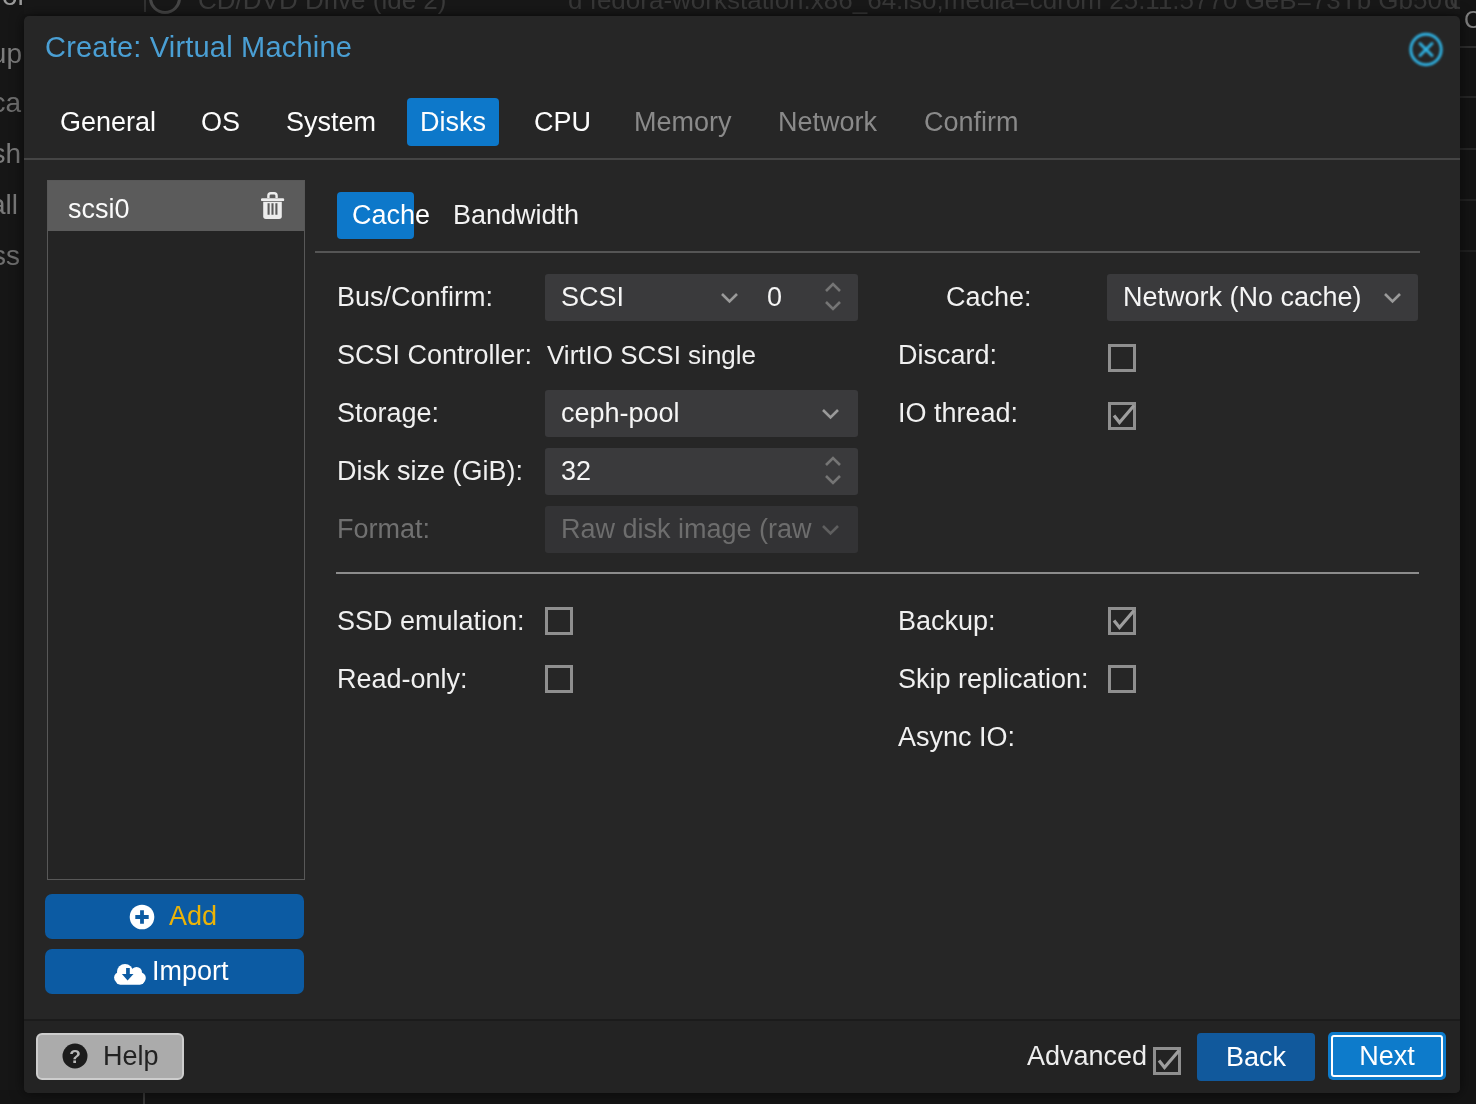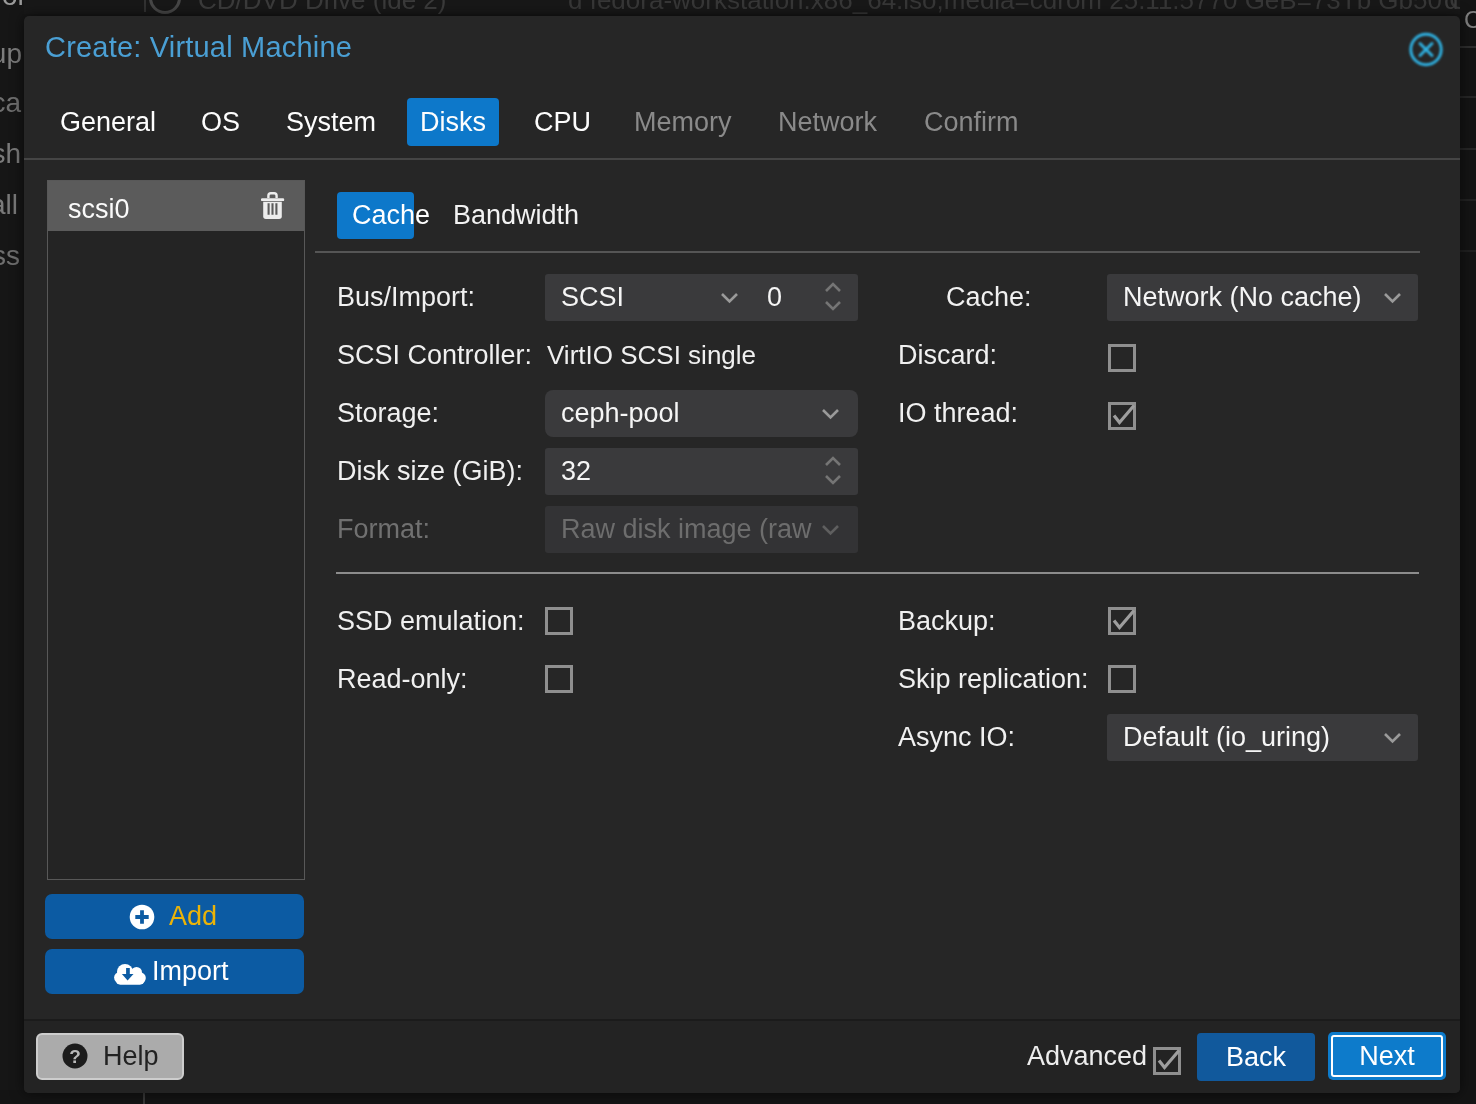--- a/index.html
+++ b/index.html
@@ -93,21 +93,21 @@
     <rect x="1.5" y="11.8" width="29.2" height="9.9" rx="4.9" fill="#fff"></rect>
     <path d="M12.1 5 L15.8 5 L15.8 10.9 L19.5 10.9 L13.6 17.4 L7.9 10.9 L12.1 10.9 Z" fill="#0c5ba3"></path>
   </svg>
   <div class="abs" style="left:128px;top:933px;line-height:45px;font-size:27px;color:#fff;">Import</div>
 
   <div class="abs" style="left:313px;top:176px;width:77px;height:47px;background:#0d78ca;border-radius:4px;"></div>
   <div class="abs" style="left:328px;top:176px;line-height:47px;font-size:27px;color:#fff;">Cache</div>
   <div class="abs" style="left:429px;top:176px;line-height:47px;font-size:27px;color:#f2f2f2;">Bandwidth</div>
   <div class="abs" style="left:291px;top:235px;width:1105px;height:2px;background:#555;"></div>
 
-  <div class="lbl" style="left:313px;top:258px;line-height:47px;">Bus/Import:</div>
+  <div class="lbl" style="left:313px;top:258px;line-height:47px;">Bus/Confirm:</div>
   <div class="fld" style="left:521px;top:258px;width:313px;">
     <span class="txt">SCSI</span>
     <svg class="chev" style="left:175px;top:18px;" width="19" height="12" viewBox="0 0 19 12">
         <path d="M2 2 L9.5 9.5 L17 2" stroke="#9a9a9a" stroke-width="2.6" fill="none"></path>
       </svg>
     <span class="txt" style="left:222px;">0</span>
     <svg class="chev" style="left:279px;top:7px;" width="18" height="31" viewBox="0 0 18 31">
       <path d="M2 10 L9 3 L16 10" stroke="#757575" stroke-width="2.6" fill="none"></path>
       <path d="M2 21 L9 28 L16 21" stroke="#757575" stroke-width="2.6" fill="none"></path>
     </svg>
@@ -121,21 +121,21 @@
   </div>
 
   <div class="lbl" style="left:313px;top:316px;line-height:47px;">SCSI Controller:</div>
   <div class="lbl" style="left:523px;top:316px;line-height:47px;font-size:26px;">VirtIO SCSI single</div>
   <div class="lbl" style="left:874px;top:316px;line-height:47px;">Discard:</div>
   <svg class="abs" style="left:1084px;top:328px;" width="28" height="28" viewBox="0 0 28 28">
     <rect x="1.5" y="1.5" width="25" height="25" fill="none" stroke="#8f8f8f" stroke-width="3"></rect>
   </svg>
 
   <div class="lbl" style="left:313px;top:374px;line-height:47px;">Storage:</div>
-  <div class="fld" style="left:521px;top:374px;width:313px;border-radius:8px;">
+  <div class="fld" style="left:521px;top:374px;width:313px;">
     <span class="txt">ceph-pool</span>
     <svg class="chev" style="left:276px;top:18px;" width="19" height="12" viewBox="0 0 19 12">
         <path d="M2 2 L9.5 9.5 L17 2" stroke="#9a9a9a" stroke-width="2.6" fill="none"></path>
       </svg>
   </div>
   <div class="lbl" style="left:874px;top:374px;line-height:47px;">IO thread:</div>
   <svg class="abs" style="left:1084px;top:386px;" width="28" height="28" viewBox="0 0 28 28">
     <rect x="1.5" y="1.5" width="25" height="25" fill="none" stroke="#8f8f8f" stroke-width="3"></rect>
     <path d="M6 13.5 L11.5 20.5 L26 3.5" stroke="#9e9e9e" stroke-width="3.2" fill="none"></path>
   </svg>
@@ -172,26 +172,20 @@
   <div class="lbl" style="left:313px;top:640px;line-height:47px;">Read-only:</div>
   <svg class="abs" style="left:521px;top:649px;" width="28" height="28" viewBox="0 0 28 28">
     <rect x="1.5" y="1.5" width="25" height="25" fill="none" stroke="#8f8f8f" stroke-width="3"></rect>
   </svg>
   <div class="lbl" style="left:874px;top:640px;line-height:47px;">Skip replication:</div>
   <svg class="abs" style="left:1084px;top:649px;" width="28" height="28" viewBox="0 0 28 28">
     <rect x="1.5" y="1.5" width="25" height="25" fill="none" stroke="#8f8f8f" stroke-width="3"></rect>
   </svg>
 
   <div class="lbl" style="left:874px;top:698px;line-height:47px;">Async IO:</div>
-  <div class="fld" style="left:1083px;top:698px;width:311px;">
-    <span class="txt">Default (io_uring)</span>
-    <svg class="chev" style="left:276px;top:18px;" width="19" height="12" viewBox="0 0 19 12">
-        <path d="M2 2 L9.5 9.5 L17 2" stroke="#9a9a9a" stroke-width="2.6" fill="none"></path>
-      </svg>
-  </div>
 
   <div class="abs" style="left:0;top:1003px;width:1436px;height:2px;background:#1b1b1b;"></div>
   <div class="abs" style="left:0;top:1005px;width:1436px;height:72px;background:#232323;"></div>
 
   <div class="abs" style="left:12px;top:1017px;width:148px;height:47px;background:#ababab;border:2px solid #cdcdcd;border-radius:6px;"></div>
   <svg class="abs" style="left:38px;top:1027px;" width="26" height="26" viewBox="0 0 26 26">
     <circle cx="13" cy="13" r="12.5" fill="#1c1c1c"></circle>
     <text x="13" y="19.5" font-size="19" font-weight="bold" fill="#b9b9b9" text-anchor="middle" font-family="Liberation Sans, sans-serif">?</text>
   </svg>
   <div class="abs" style="left:79px;top:1017px;line-height:47px;font-size:27px;color:#222;">Help</div>

